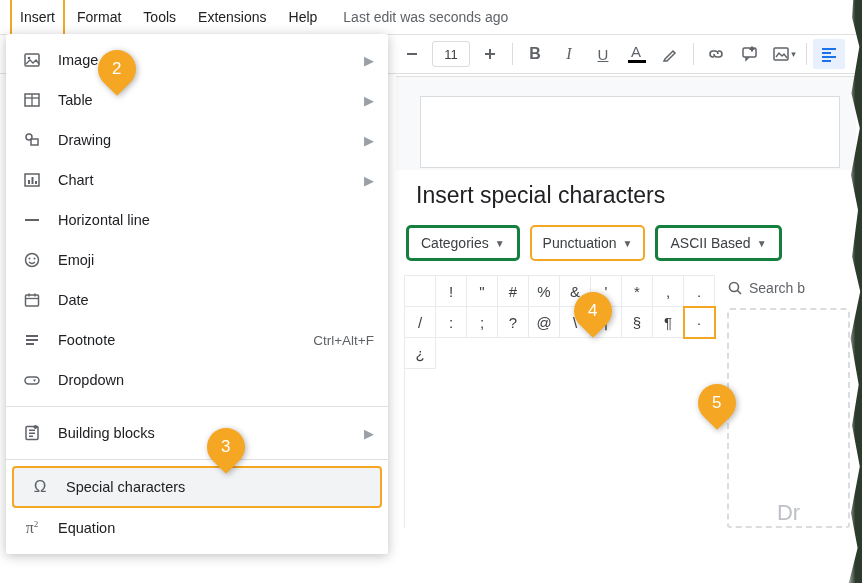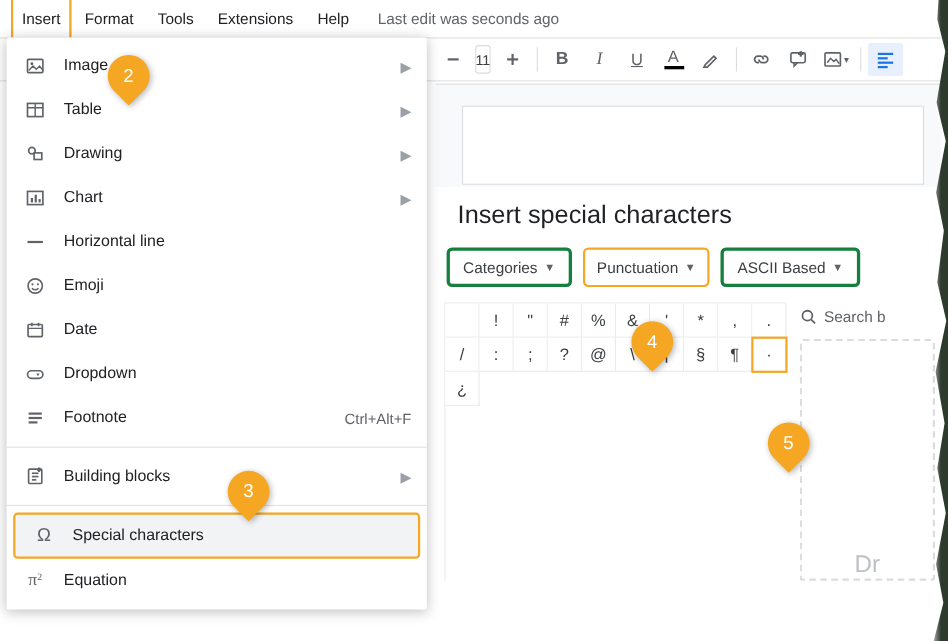--- a/index.html
+++ b/index.html
@@ -57,21 +57,21 @@
   }
   .tb-sep {
     width: 1px;
     height: 22px;
     background: #dadce0;
     margin: 0 4px;
   }
   .font-size-box {
     border: 1px solid #dadce0;
     border-radius: 3px;
-    width: 14px;
+    width: 38px;
     height: 26px;
     display: flex;
     align-items: center;
     justify-content: center;
     font-size: 13px;
     margin: 0 2px;
   }
   .tb-btn.align {
     background: #e8f0fe;
     color: #1a73e8;
@@ -406,36 +406,36 @@
           <line x1="2.5" y1="7.5" x2="15.5" y2="7.5" stroke="#5f6368" stroke-width="1.3"></line>
           <line x1="6" y1="2.5" x2="6" y2="5.5" stroke="#5f6368" stroke-width="1.5"></line>
           <line x1="12" y1="2.5" x2="12" y2="5.5" stroke="#5f6368" stroke-width="1.5"></line>
         </svg>
       </span>
     <span class="label">Date</span>
   </div>
   <div class="dd-row">
     <span class="icon">
         <svg width="18" height="18" viewBox="0 0 18 18">
-          <rect x="2" y="6" width="14" height="7" rx="3.5" fill="none" stroke="#5f6368" stroke-width="1.5"></rect>
-          <path d="M10 8.5 L13 8.5 L11.5 11 Z" fill="#5f6368"></path>
-        </svg>
-      </span>
-    <span class="label">Dropdown</span>
-  </div>
-  <div class="dd-row">
-    <span class="icon">
-        <svg width="18" height="18" viewBox="0 0 18 18">
           <rect x="3" y="4" width="12" height="2" fill="#5f6368"></rect>
           <rect x="3" y="8" width="12" height="2" fill="#5f6368"></rect>
           <rect x="3" y="12" width="8" height="2" fill="#5f6368"></rect>
         </svg>
       </span>
     <span class="label">Footnote</span>
     <span class="shortcut">Ctrl+Alt+F</span>
+  </div>
+  <div class="dd-row">
+    <span class="icon">
+        <svg width="18" height="18" viewBox="0 0 18 18">
+          <rect x="2" y="6" width="14" height="7" rx="3.5" fill="none" stroke="#5f6368" stroke-width="1.5"></rect>
+          <path d="M10 8.5 L13 8.5 L11.5 11 Z" fill="#5f6368"></path>
+        </svg>
+      </span>
+    <span class="label">Dropdown</span>
   </div>
   <div class="dd-divider"></div>
   <div class="dd-row">
     <span class="icon">
         <svg width="18" height="18" viewBox="0 0 18 18">
           <rect x="3" y="2.5" width="12" height="13" rx="1" fill="none" stroke="#5f6368" stroke-width="1.5"></rect>
           <rect x="6" y="5.5" width="6" height="1.5" fill="#5f6368"></rect>
           <rect x="6" y="8.5" width="6" height="1.5" fill="#5f6368"></rect>
           <rect x="6" y="11.5" width="4" height="1.5" fill="#5f6368"></rect>
           <rect x="11.5" y="1" width="2" height="4" fill="#5f6368"></rect>

